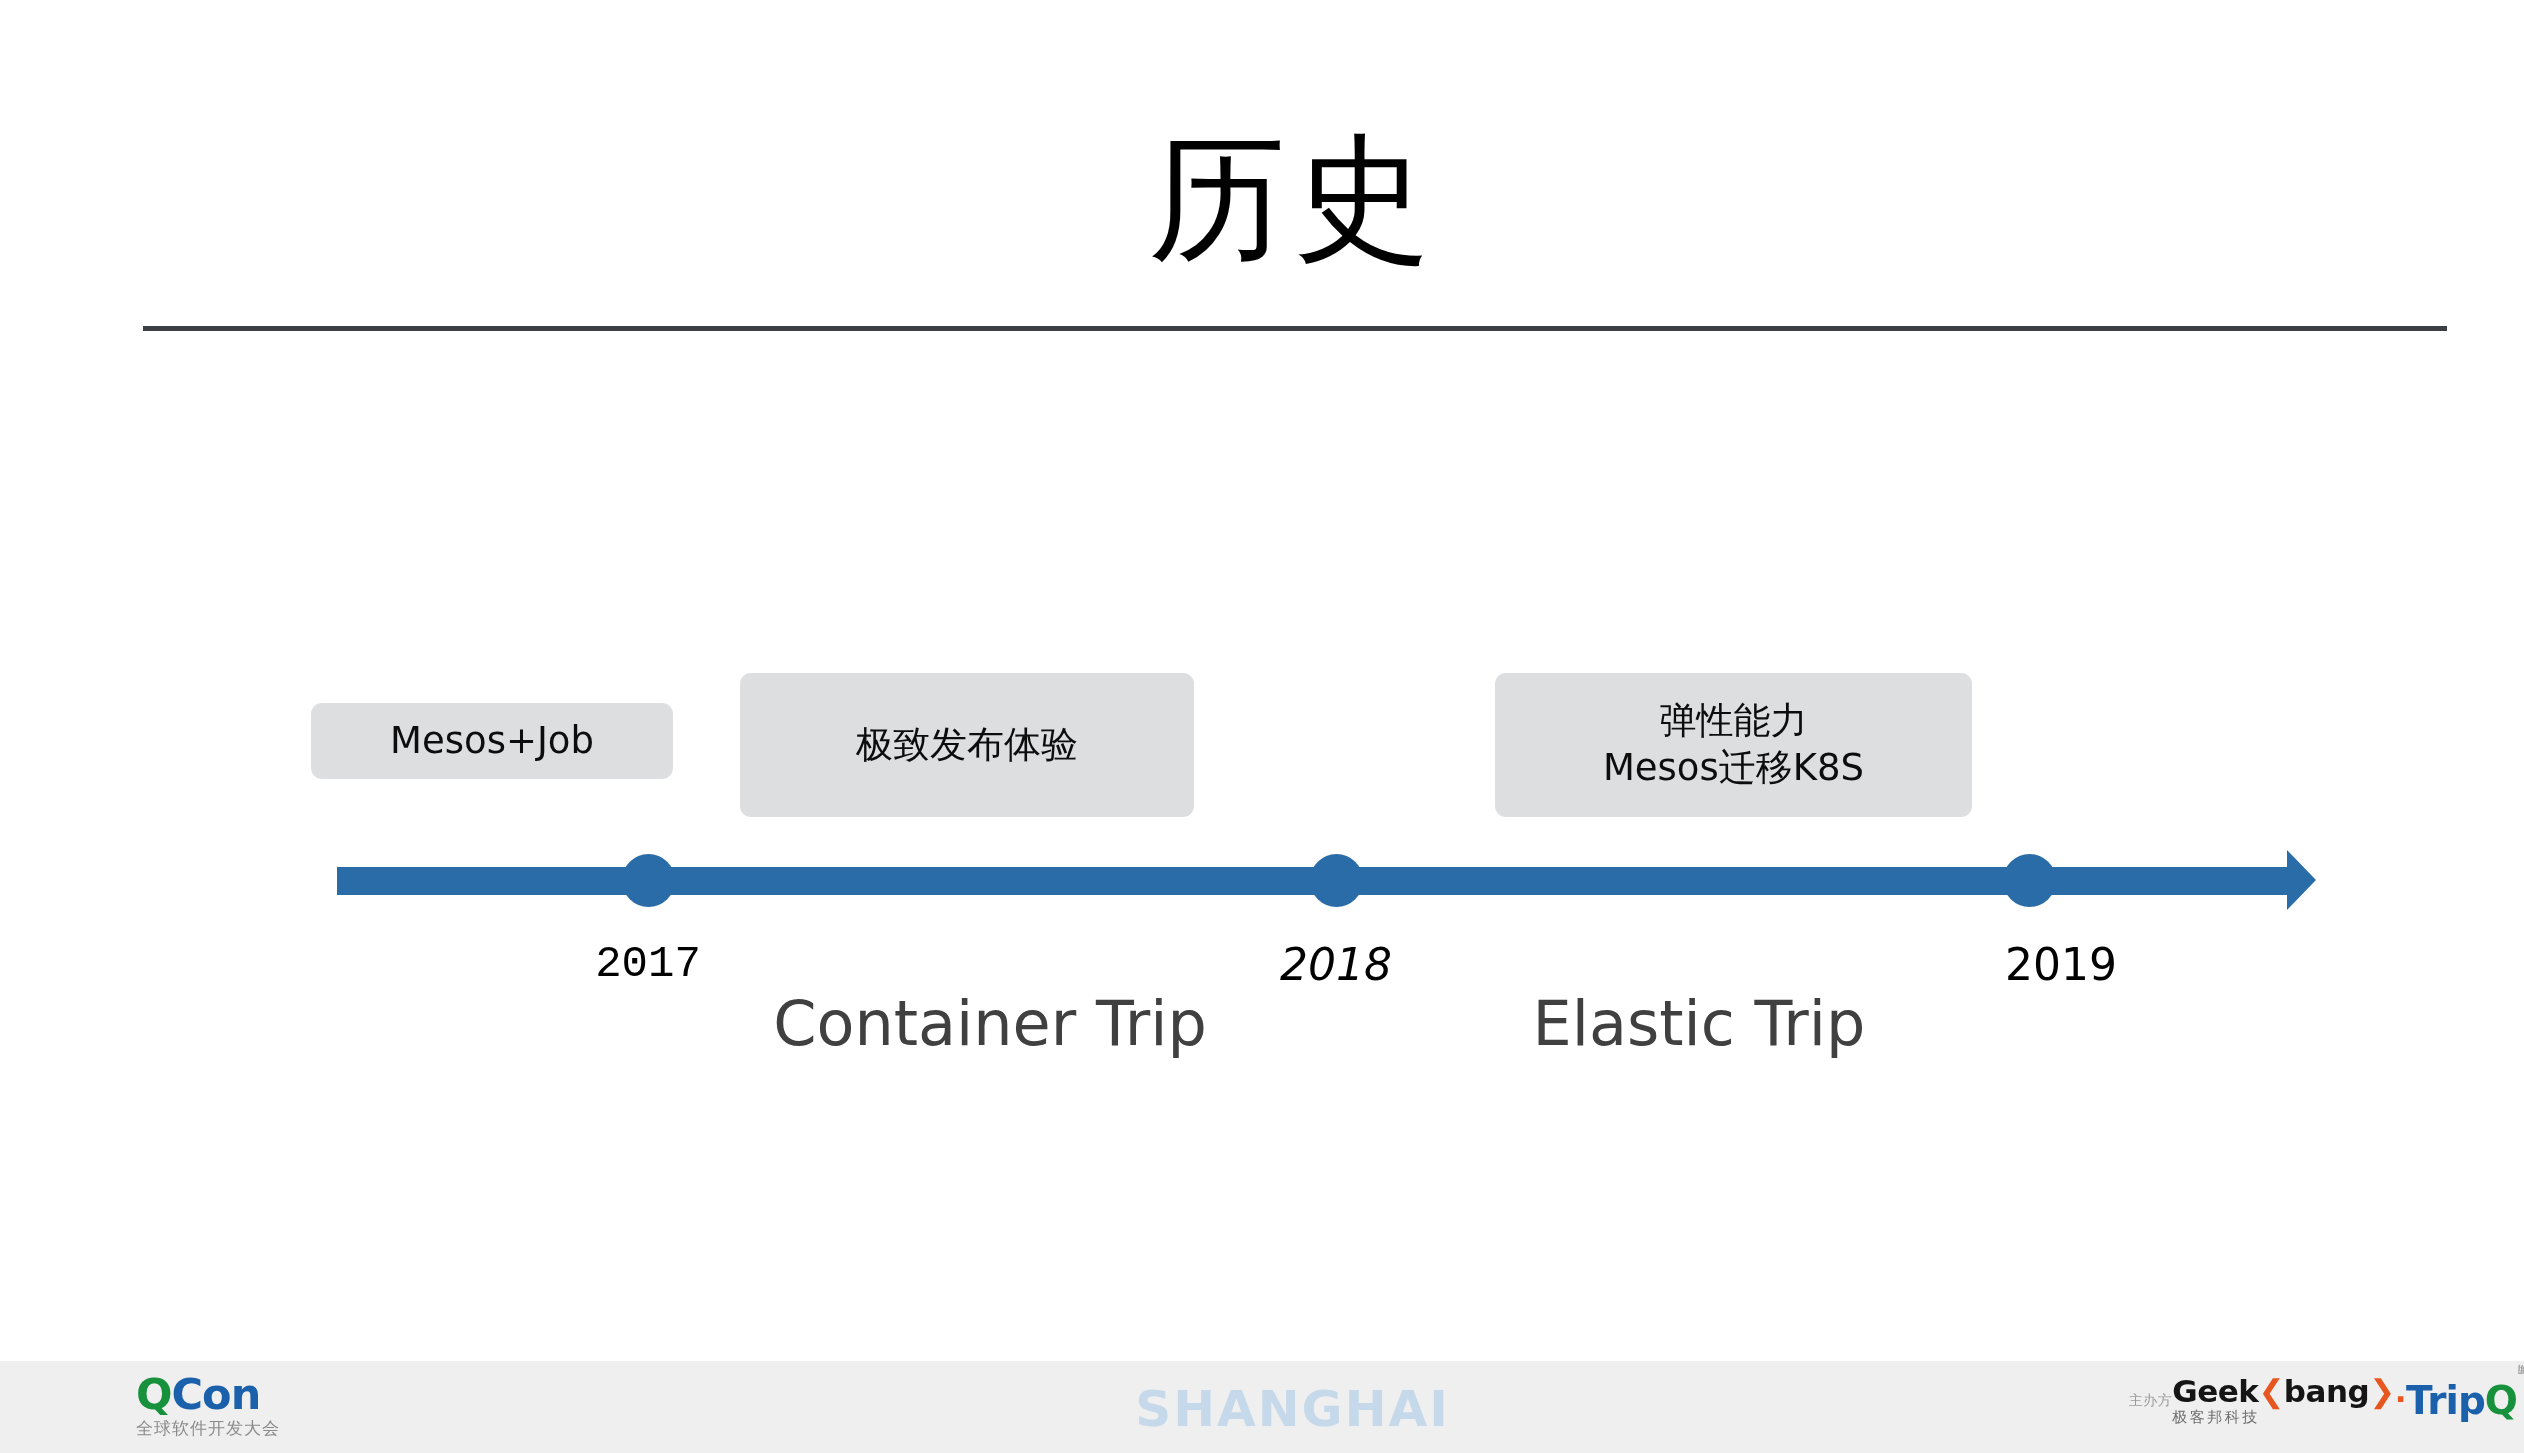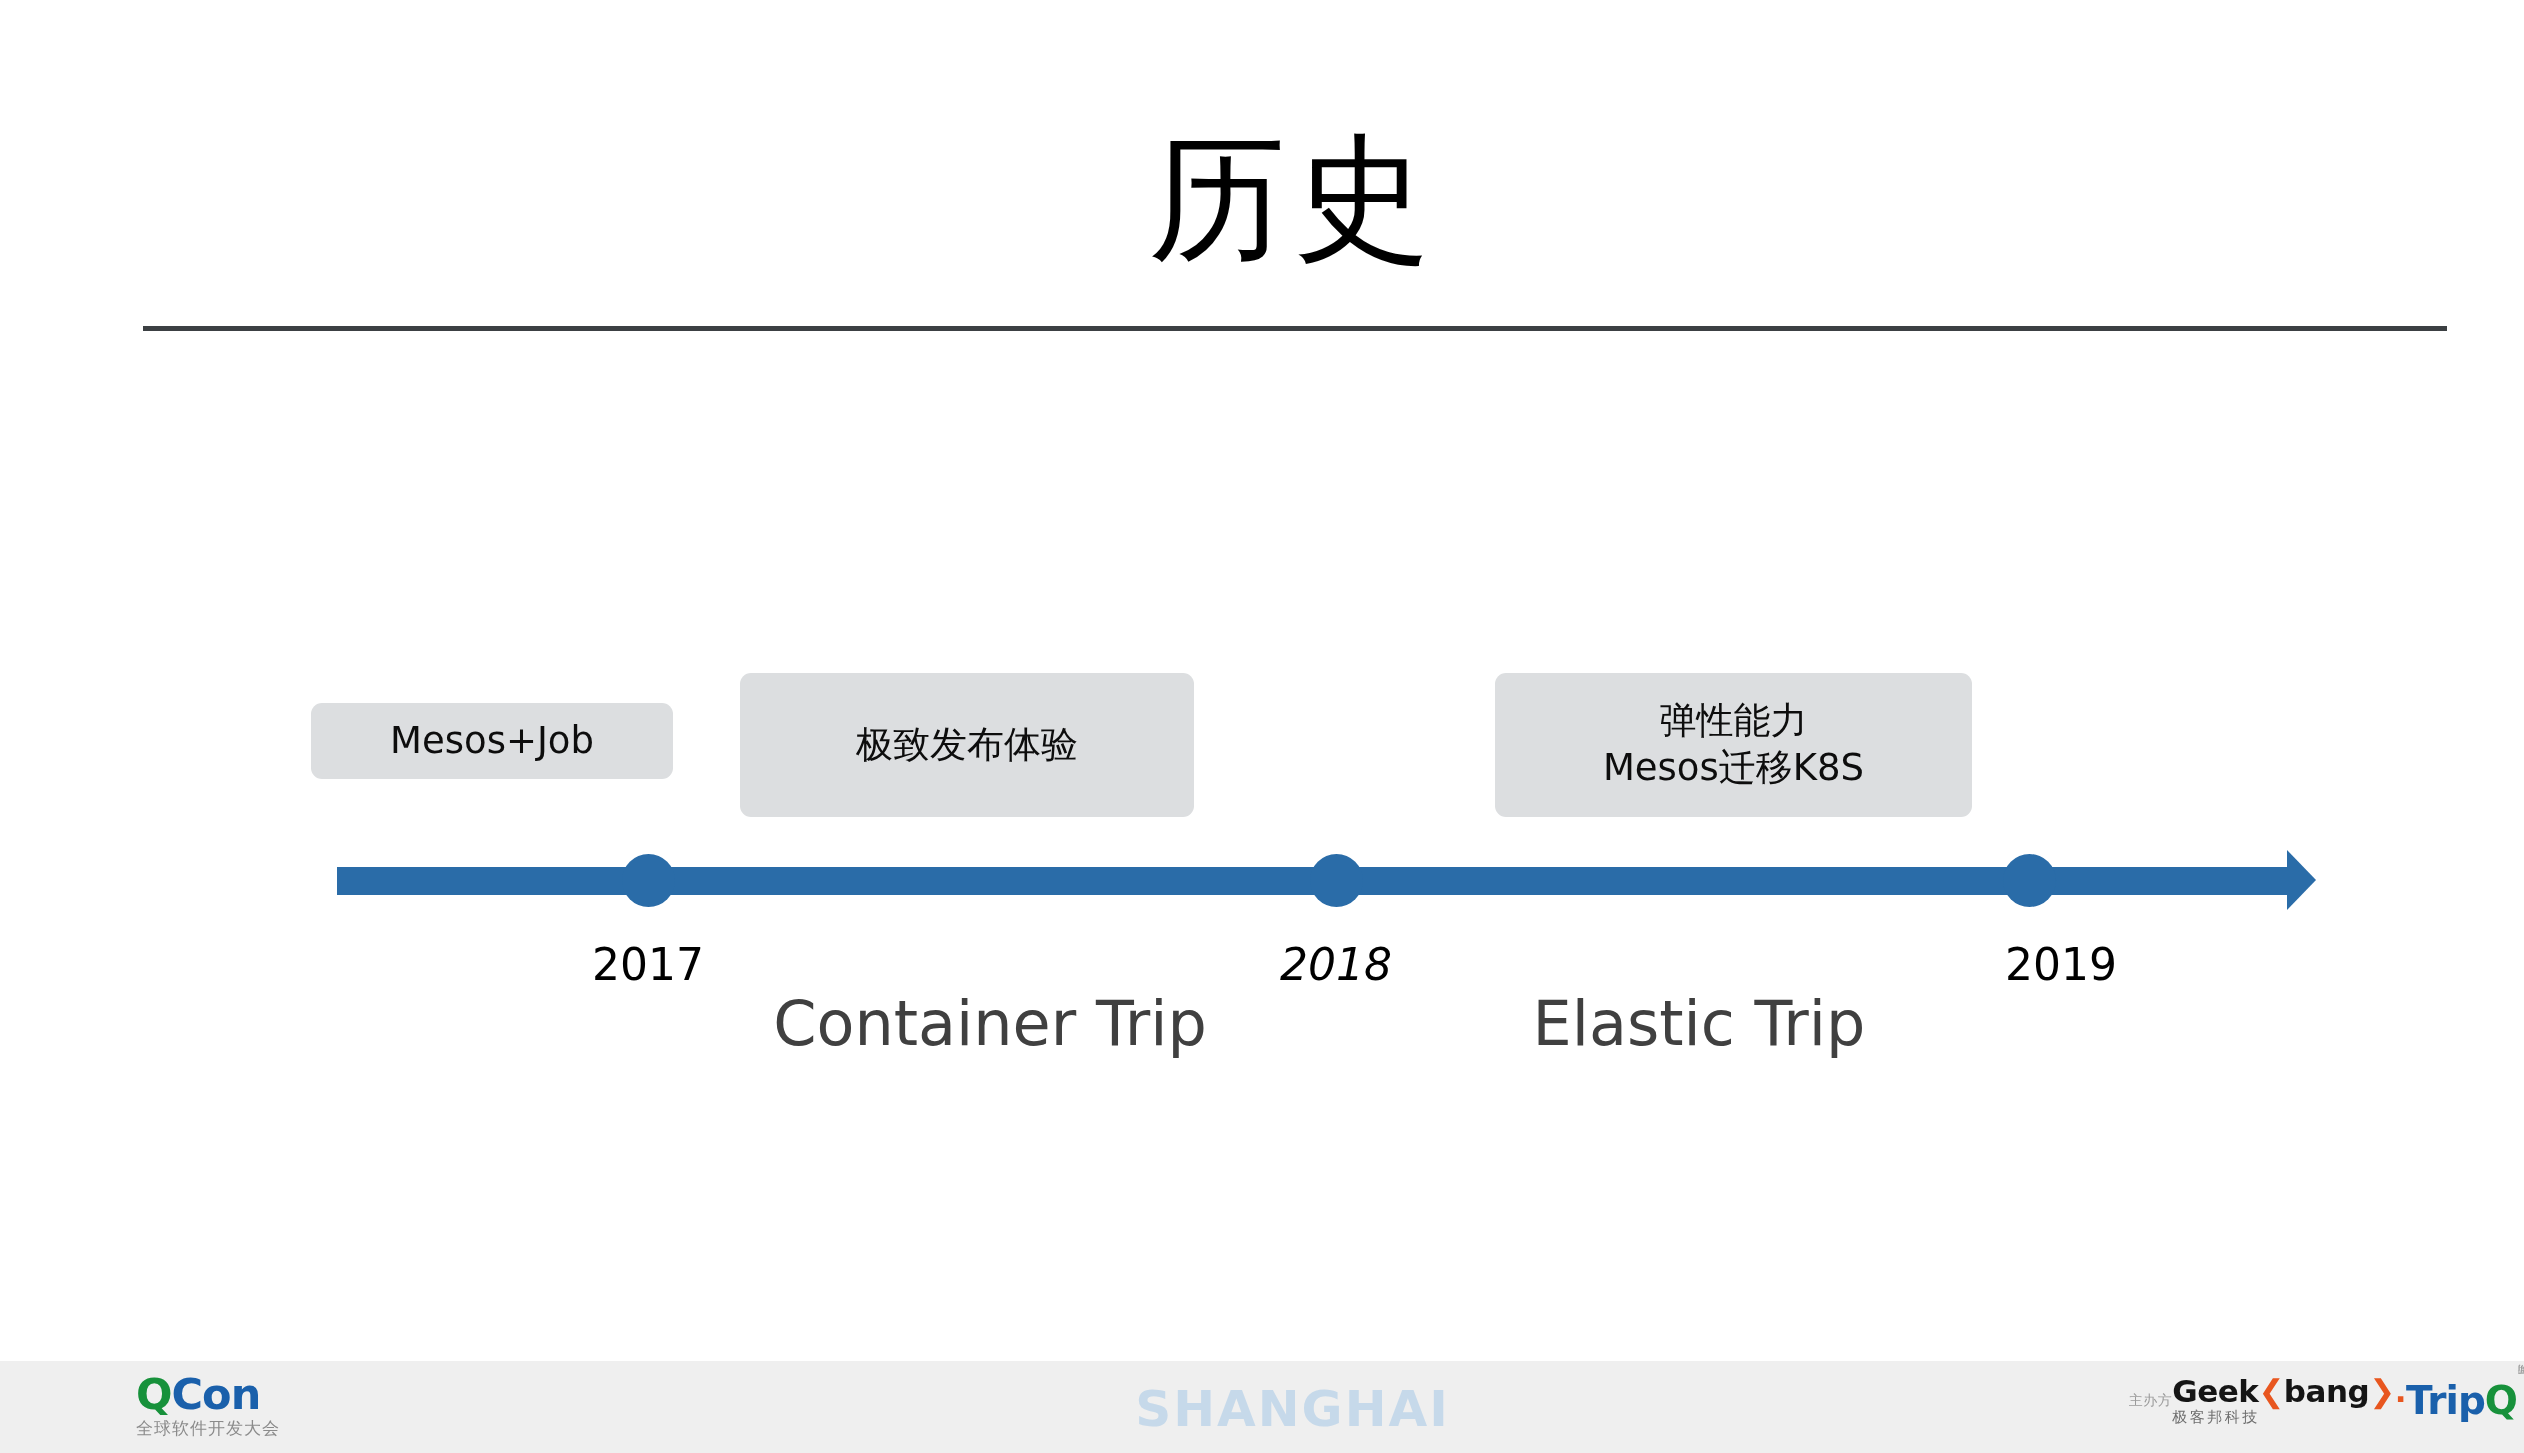--- a/index.html
+++ b/index.html
@@ -234,21 +234,21 @@
 
 <div class="timeline">
 
   <div class="tl-bar"></div>
   <div class="tl-arrowhead"></div>
 
   <div class="tl-node" style="left:648px;"></div>
   <div class="tl-node" style="left:1336px;"></div>
   <div class="tl-node" style="left:2029px;"></div>
 
-  <div class="tl-year" style="left:648px;">2017</div>
+  <div class="tl-year" style="left:648px;font-family:Liberation Mono, monospace;">2017</div>
   <div class="tl-year" style="left:1336px;font-style:italic;">2018</div>
   <div class="tl-year" style="left:2029px;margin-left:32px;">2019</div>
 
   <div class="tl-phase" style="left:990px;">Container Trip</div>
   <div class="tl-phase" style="left:1699px;">Elastic Trip</div>
 
   <div class="tl-box" id="box-0">
     <div class="box-line">Mesos+Job</div>
   </div>
 

